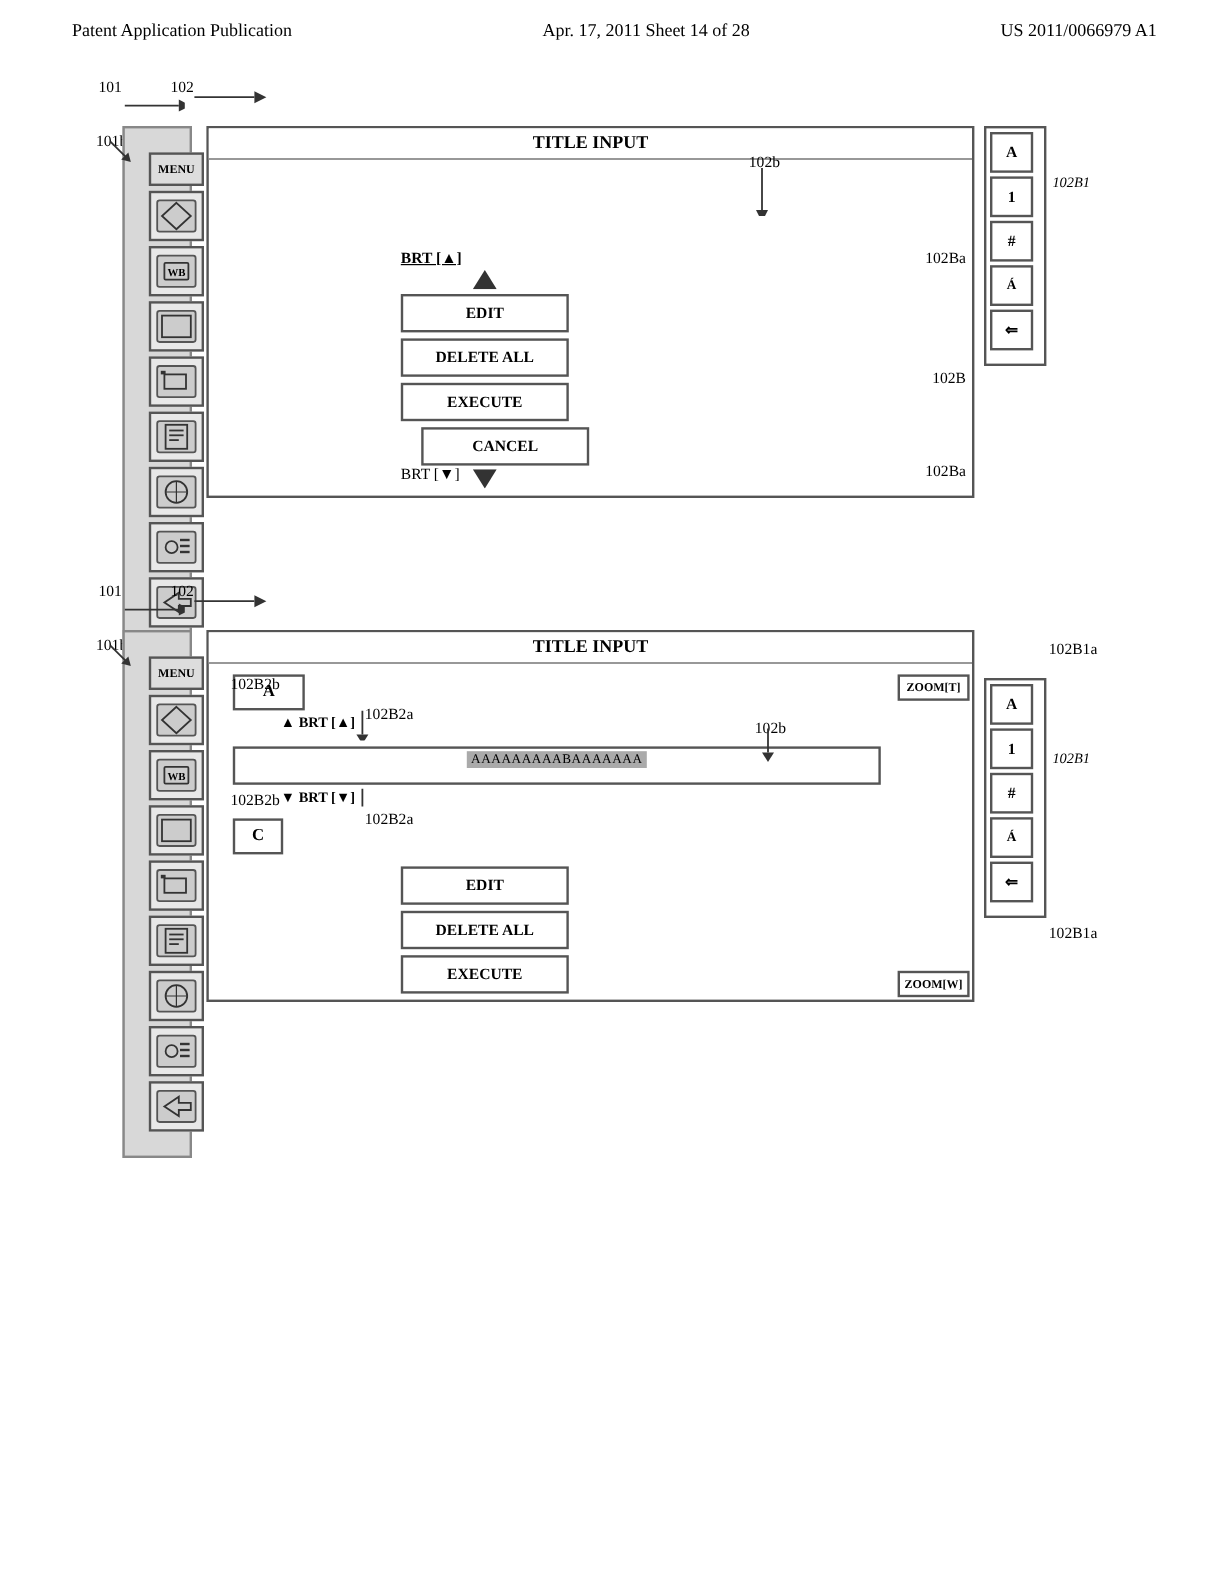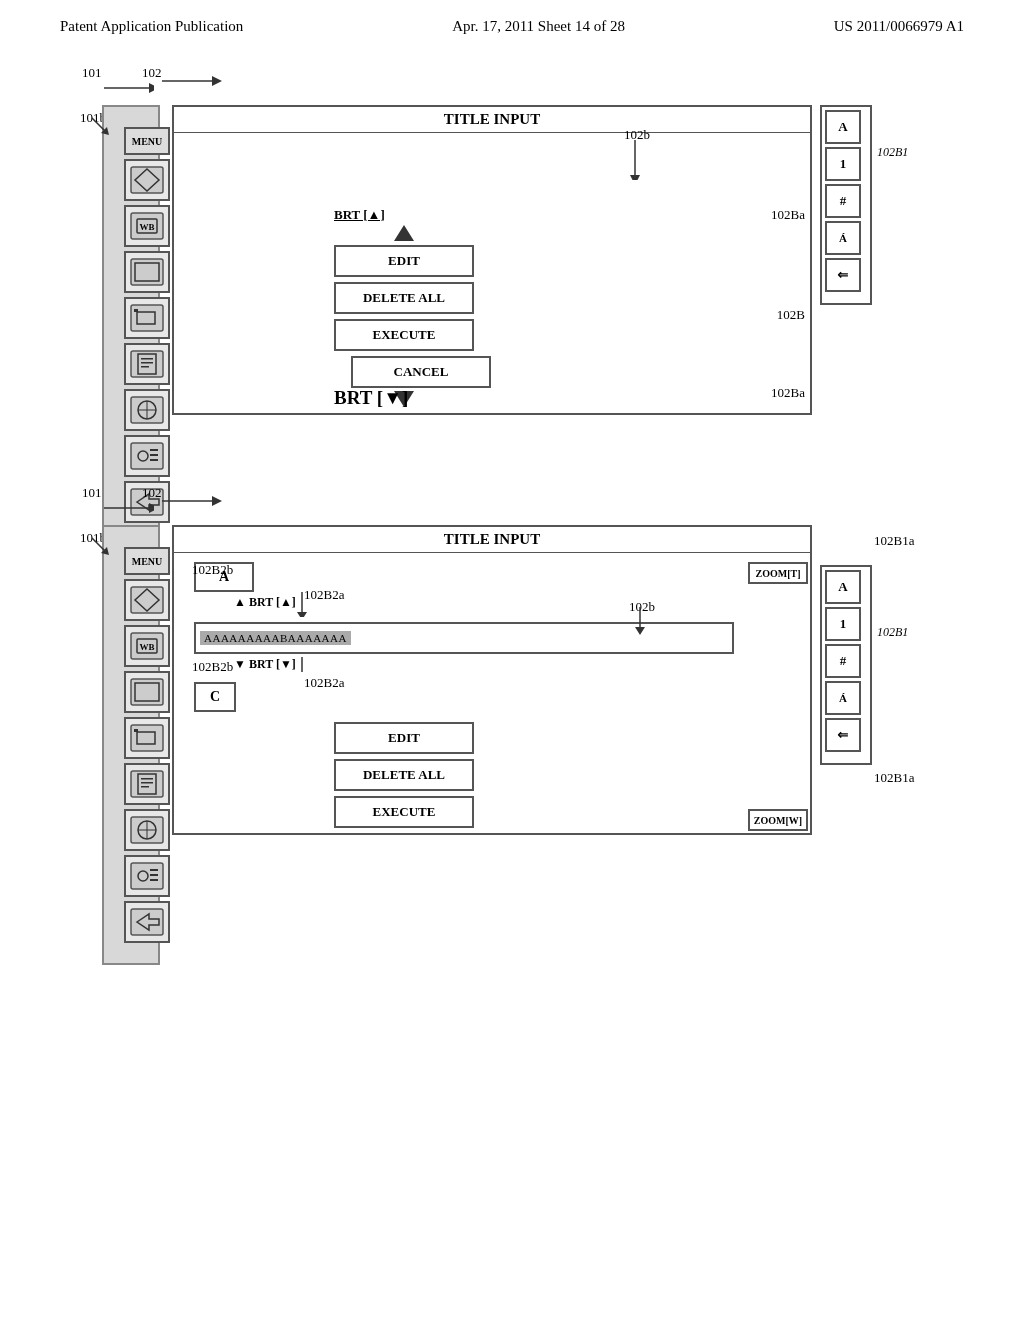--- a/index.html
+++ b/index.html
@@ -293,21 +293,21 @@
       </svg>
 
       <div class="action-btn" style="top:138px; left:160px; width:140px; height:32px;">EDIT</div>
       <div class="action-btn" style="top:175px; left:160px; width:140px; height:32px;">DELETE ALL</div>
       <div class="action-btn" style="top:212px; left:160px; width:140px; height:32px;">EXECUTE</div>
       <div class="action-btn" style="top:249px; left:160px; width:140px; height:32px;margin-left:17px;">CANCEL</div>
 
       <svg style="position:absolute; top:284px; left:220px;" width="20" height="16">
         <polygon points="10,16 20,0 0,0" fill="#333"></polygon>
       </svg>
-      <div style="position:absolute; top:280px; left:160px; font-size:19px; font-weight:bold;">
+      <div style="position:absolute; top:280px; left:160px; font-size:13px; font-weight:normal;">
         <span>BRT [▼]</span>
       </div>
 
       <span class="ref-label" style="top:100px; right:5px;">102Ba</span>
       <span class="ref-label" style="top:278px; right:5px;">102Ba</span>
 
       <span class="ref-label" style="top:200px; right:5px;">102B</span>
     </div>
 
     <div class="keyboard-panel" style="top:50px; left:738px; width:52px; height:200px;">
@@ -420,21 +420,21 @@
       </div>
 
       <span class="ref-label" style="top:60px; left:130px;">102B2a</span>
       <svg style="position:absolute; top:65px; left:118px;" width="20" height="25">
         <line x1="10" y1="0" x2="10" y2="20" stroke="#333" stroke-width="1.5"></line>
         <polygon points="5,20 10,28 15,20" fill="#333"></polygon>
       </svg>
 
       <span class="ref-label" style="top:35px; left:18px;">102B2b</span>
 
-      <div class="text-input-area" style="top:95px; left:20px; width:540px; height:32px;">
+      <div class="text-input-area" style="top:95px; left:20px; width:540px; height:32px;flex-direction:column;">
         <span style="background:#aaa; padding:1px 4px; margin-right:0px; font-size:11px; letter-spacing:0.5px;">AAAAAAAAABAAAAAAA</span>
         <span style="display:inline-block; flex:1;">&nbsp;</span>
       </div>
 
       <span class="ref-label" style="top:72px; right:155px;">102b</span>
       <svg style="position:absolute; top:78px; right:155px;" width="30" height="30">
         <line x1="15" y1="2" x2="15" y2="22" stroke="#333" stroke-width="1.5"></line>
         <polygon points="10,22 15,30 20,22" fill="#333"></polygon>
       </svg>
 

